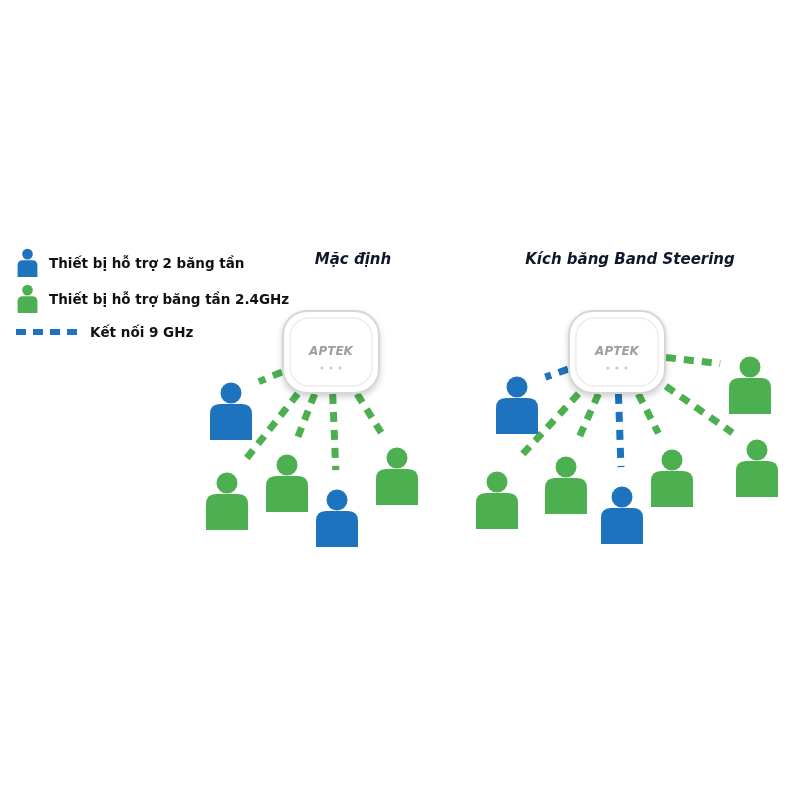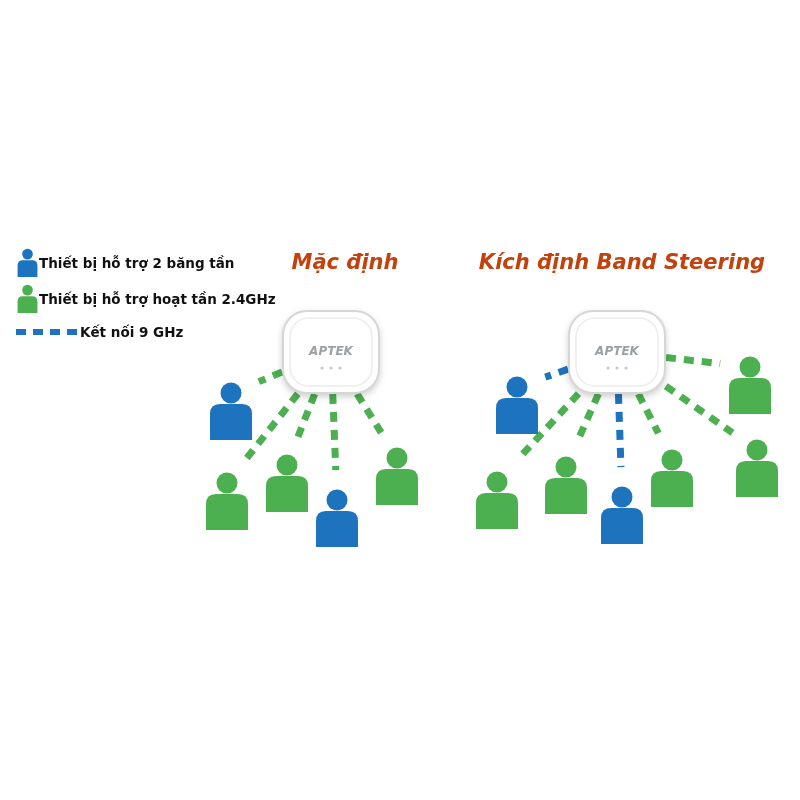--- a/index.html
+++ b/index.html
@@ -25,20 +25,21 @@
     position: absolute;
     left: 16px;
     top: 248px;
     display: flex;
     flex-direction: column;
     gap: 7px;
   }
   .legend-row {
     display: flex;
     align-items: center;
+    gap: 10px;
     min-height: 24px;
   }
   .legend-person {
     width: 23px;
     height: 29px;
     flex: 0 0 auto;
   }
   .legend-dash {
     width: 64px;
     height: 6px;
@@ -49,23 +50,24 @@
     font-weight: 600;
     color: #111111;
     white-space: nowrap;
   }
 
   .panel-title {
     position: absolute;
     transform: translateX(-50%);
     font-style: italic;
     font-weight: bold;
-    font-size: 21px;
-    color: #c2410c;
+    font-size: 15px;
+    color: #0f172a;
     white-space: nowrap;
+    margin-left: 8px;
   }
   #title-left  { left: 345px; top: 250px; }
   #title-right { left: 622px; top: 250px; }
 </style>
 </head>
 <body>
 
 <div class="canvas">
 
   <svg id="diagram-svg" viewBox="0 0 800 800" xmlns="http://www.w3.org/2000/svg">
@@ -157,24 +159,24 @@
         <circle cx="15" cy="8" r="7" fill="#1E73BE"></circle>
         <path d="M2 38 L2 23 Q2 16 9 16 L21 16 Q28 16 28 23 L28 38 Z" fill="#1E73BE"></path>
       </svg>
       <span class="legend-label">Thiết bị hỗ trợ 2 băng tần</span>
     </div>
     <div class="legend-row">
       <svg class="legend-person" viewBox="0 0 30 38">
         <circle cx="15" cy="8" r="7" fill="#4CAF50"></circle>
         <path d="M2 38 L2 23 Q2 16 9 16 L21 16 Q28 16 28 23 L28 38 Z" fill="#4CAF50"></path>
       </svg>
-      <span class="legend-label">Thiết bị hỗ trợ hoạt tần 2.4GHz</span>
+      <span class="legend-label">Thiết bị hỗ trợ băng tần 2.4GHz</span>
     </div>
     <div class="legend-row">
       <span class="legend-dash" style="background: repeating-linear-gradient(90deg, rgb(30, 115, 190) 0px, rgb(30, 115, 190) 10px, transparent 10px, transparent 17px);"></span>
       <span class="legend-label">Kết nối 9 GHz</span>
     </div>
   </div>
 
   <div class="panel-title" id="title-left">Mặc định</div>
-  <div class="panel-title" id="title-right">Kích định Band Steering</div>
+  <div class="panel-title" id="title-right">Kích băng Band Steering</div>
 
 </div>
 
 </body></html>

